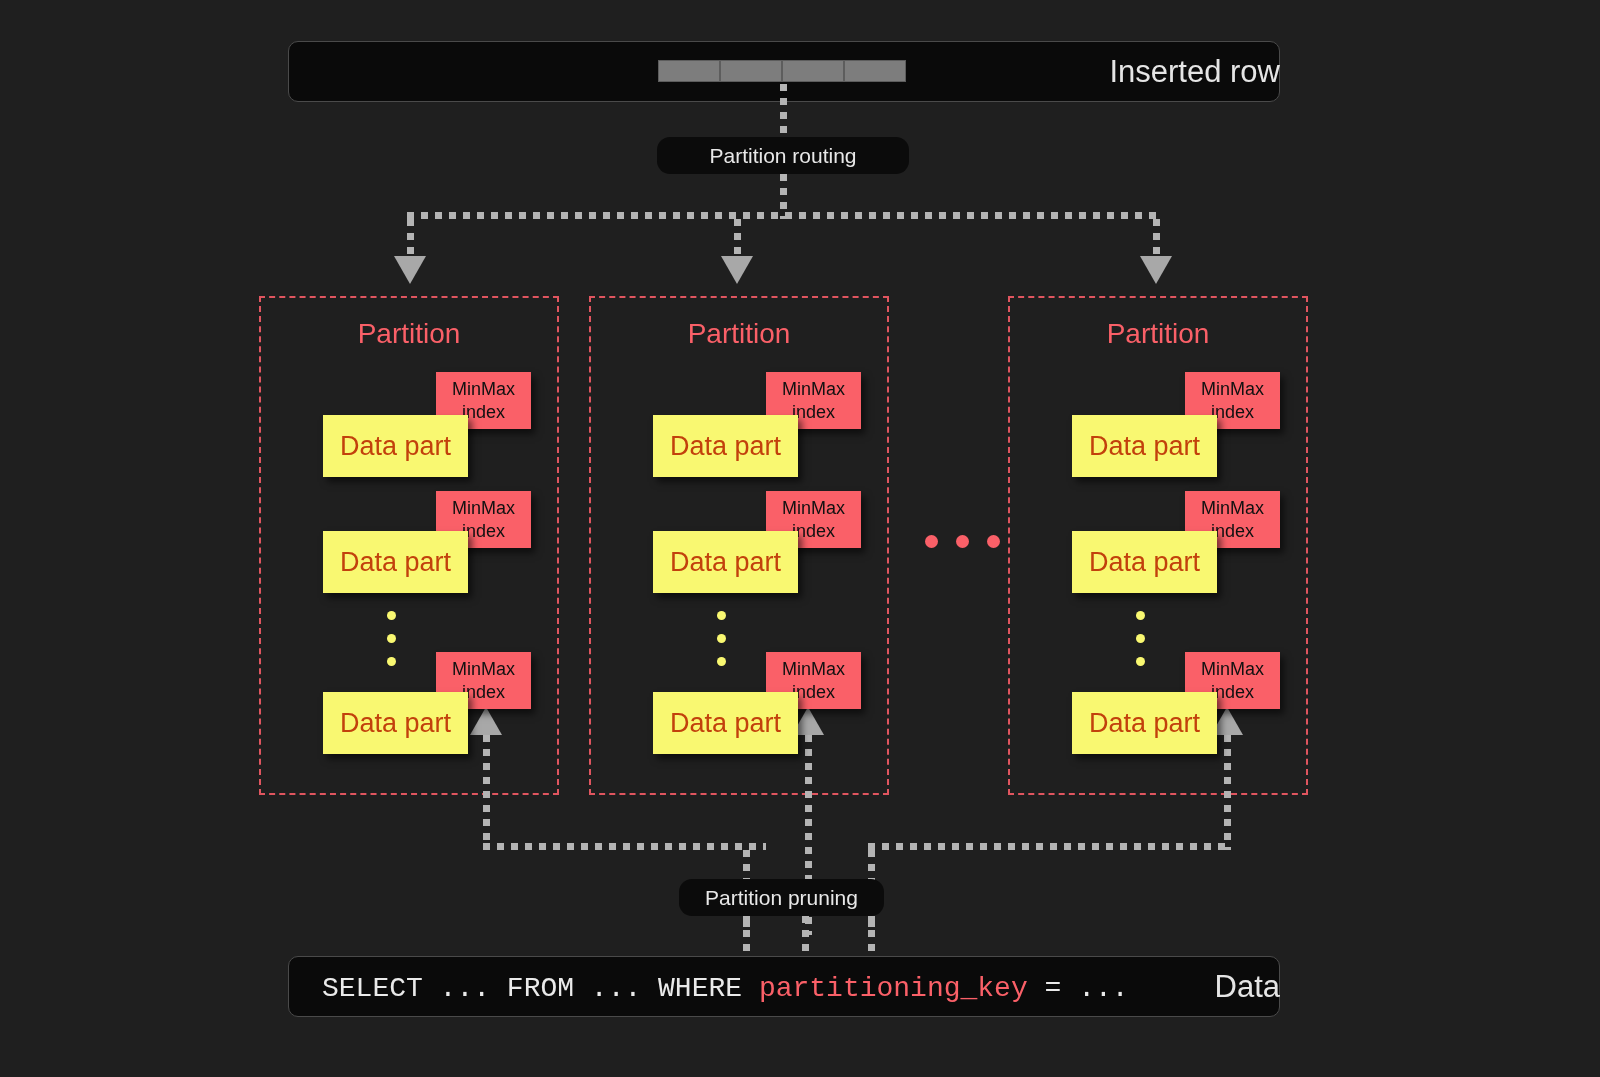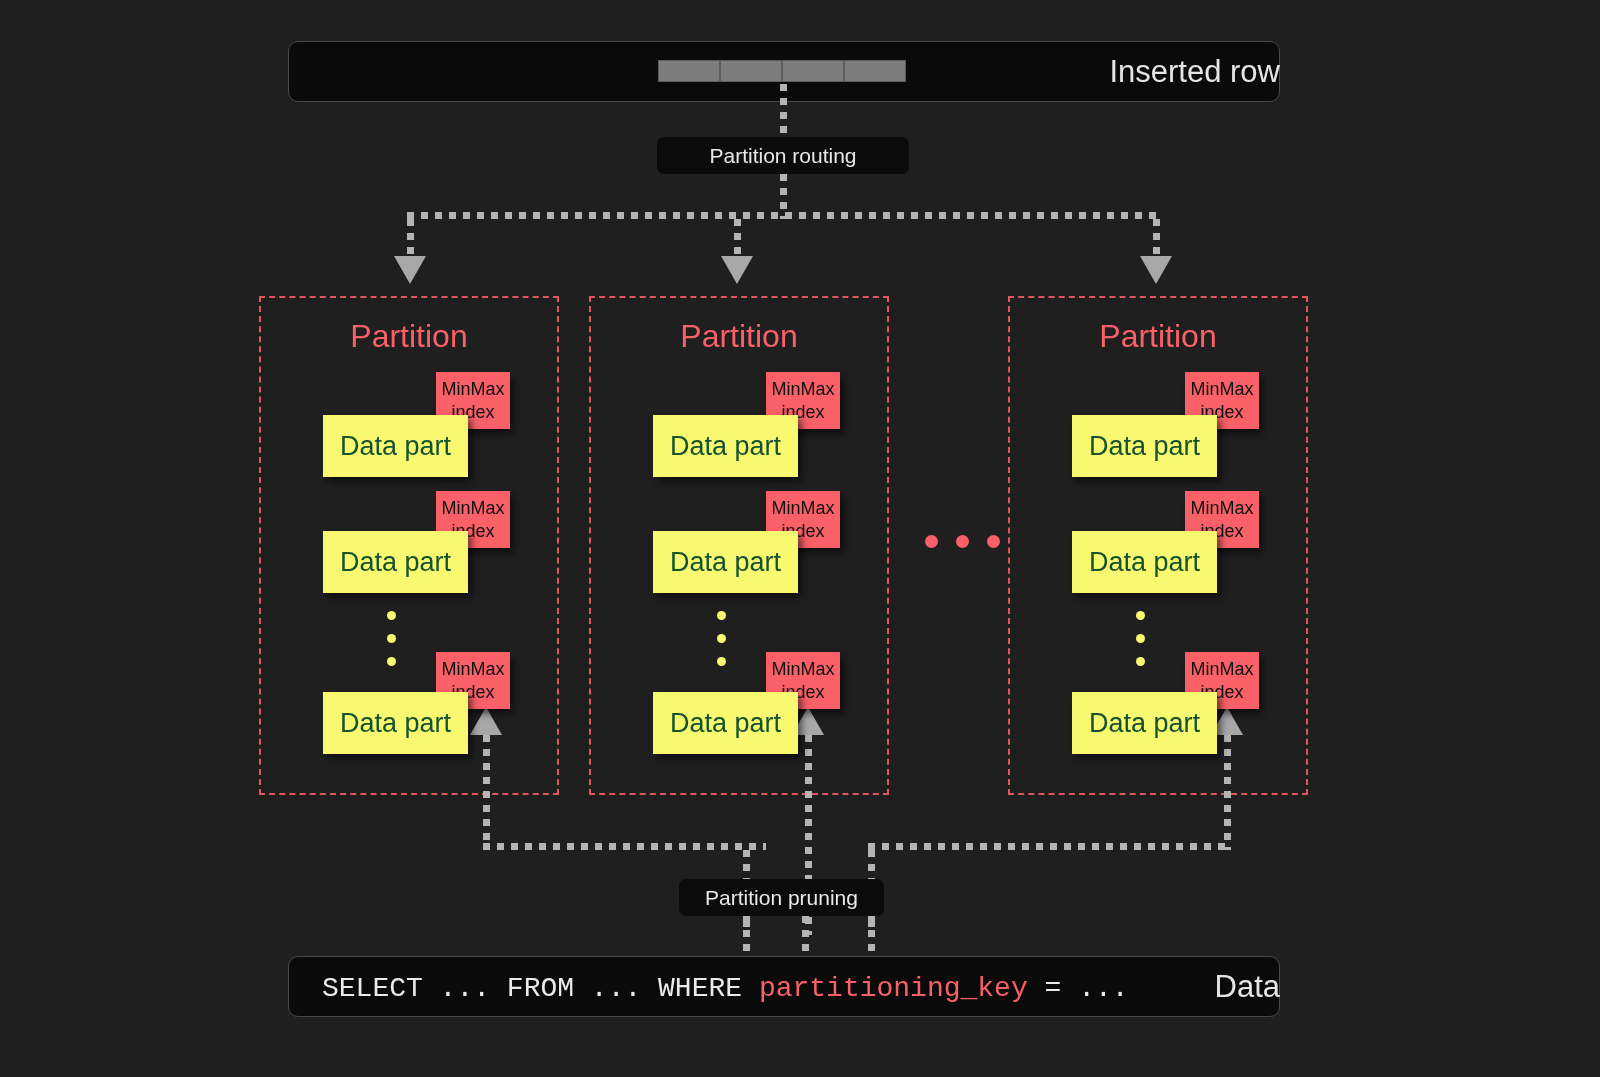--- a/index.html
+++ b/index.html
@@ -32,62 +32,62 @@
     width:62px;height:22px;
     background:#7d7d7d;
     border:1px solid #5d5d5d;
     box-sizing:border-box;
   }
 
   
   .pill{
     position:absolute;
     background:#0b0b0b;
-    border-radius:7px;
+    border-radius:13px;
     color:#e8e8e8;
     font-size:21px;
     display:flex;align-items:center;justify-content:center;
     white-space:nowrap;
     box-sizing:border-box;
     z-index:6;
   }
 
   
   .partition{
     position:absolute;
     border:2px dashed #e0555f;
     box-sizing:border-box;
   }
   .partition-title{
     position:absolute;
     width:100%;
     text-align:center;
     color:#fa6068;
-    font-size:32px;
+    font-size:28px;
     line-height:1;
     top:22px;
     left:0;
     white-space:nowrap;
   }
 
   
   .datapart{
     position:absolute;
     width:145px;height:62px;
     background:#f9f871;
-    color:#14532d;
+    color:#c2410c;
     font-size:27px;
     display:flex;align-items:center;justify-content:center;
     box-shadow:4px 5px 7px rgba(0,0,0,.55);
     z-index:3;
     white-space:nowrap;
   }
   .minmax{
     position:absolute;
-    width:74px;height:57px;
+    width:95px;height:57px;
     background:#fa6068;
     color:#111;
     font-size:18px;
     line-height:1.25;
     text-align:center;
     display:flex;align-items:center;justify-content:center;
     box-shadow:4px 5px 7px rgba(0,0,0,.55);
     z-index:2;
   }
 

